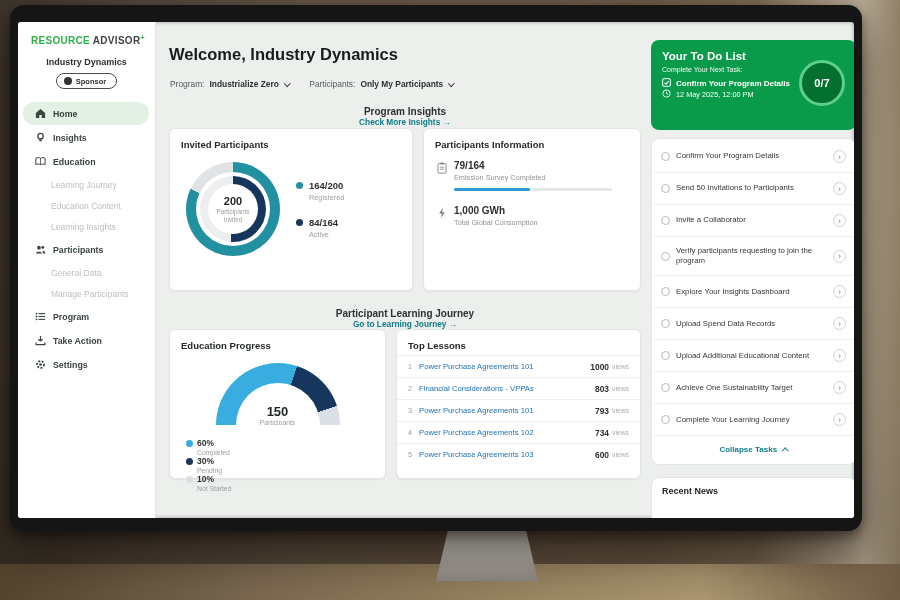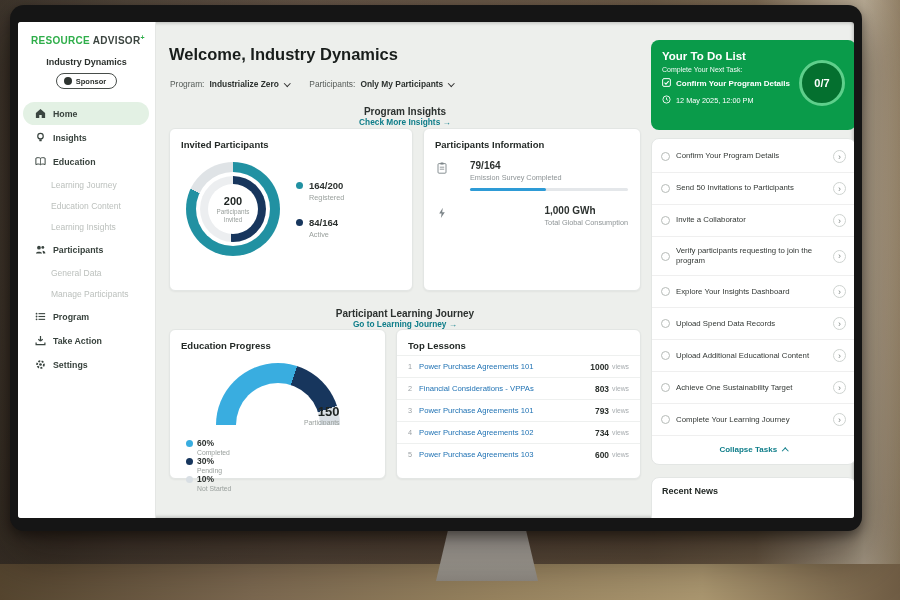--- a/index.html
+++ b/index.html
@@ -78,34 +78,34 @@
   .legend-col { margin:26px 0 0 16px; }
   .lg-item { margin-bottom:15px; }
   .lg-top { display:flex; align-items:center; gap:6px; }
   .dot { width:7px; height:7px; border-radius:50%; flex:0 0 auto; }
   .lg-val { font-size:9.5px; font-weight:bold; color:#20262
 3; }
   .lg-lbl { font-size:7.3px; color:#9aa09d; margin-left:13px; margin-top:2px; }
 
   
   .card-info { left:405px; top:106px; width:218px; height:163px; }
-  .stat-row { display:flex; gap:7px; padding:6px 12px 8px;justify-content:space-between; }
+  .stat-row { display:flex; gap:7px; padding:6px 12px 8px; }
   .stat-icon { width:11px; display:inline-flex; justify-content:center; margin-top:2px; flex:0 0 auto; }
   .stat-value { font-size:10px; font-weight:bold; color:#20262
 3; }
   .stat-label { font-size:7.3px; color:#8e9496; margin-top:2px; }
   .bar { width:158px; height:3px; background:#e4e7ea; border-radius:2px; margin-top:6px; }
   .bar-fill { height:3px; border-radius:2px; }
 
   
   .card-edu { left:151px; top:307px; width:217px; height:150px; }
   .gauge { position:relative; width:124px; height:62px; margin:8px auto 0; overflow:hidden; }
   .g-arc { position:absolute; left:0; top:0; width:124px; height:124px; border-radius:50%; }
   .g-hole { position:absolute; left:20px; top:20px; width:84px; height:84px; border-radius:50%; background:#fff; }
-  .g-center { position:absolute; left:0; right:0; bottom:-1px; text-align:right; }
+  .g-center { position:absolute; left:0; right:0; bottom:-1px; text-align:center; }
   .g-val { font-size:13px; font-weight:bold; color:#1e2422; }
   .g-lbl { font-size:6.8px; color:#9aa09d; }
   .gauge-legend { display:flex; justify-content:space-between; padding:0 16px; margin-top:13px;flex-direction:column; }
   .gl-top { display:flex; align-items:center; gap:4px; }
   .gl-pct { font-size:8.5px; font-weight:bold; color:#20262
 3; }
   .gl-lbl { font-size:6.8px; color:#9aa09d; margin-left:11px; margin-top:1px; }
 
   
   .card-lessons { left:378px; top:307px; width:245px; height:150px; }
@@ -114,21 +114,21 @@
   .lesson-title { font-size:7.7px; color:#2173b4; flex:1; }
   .lesson-views { font-size:8.4px; font-weight:bold; color:#2b302d; }
   .lesson-suffix { font-size:6.8px; color:#a8adb0; margin-left:3px; }
 
   
   .todo-head { position:absolute; left:633px; top:18px; width:205px; height:90px; background:#0a9b4a;
     border-radius:8px; color:#fff; padding:10px 11px; }
   .th-title { font-size:11.5px; font-weight:bold; }
   .th-sub { font-size:7px; margin-top:4px; opacity:0.95; }
   .th-task { display:flex; align-items:center; gap:5px; font-size:8px; font-weight:bold; margin-top:5px; width:128px; }
-  .th-due { display:flex; align-items:center; gap:5px; font-size:7.3px; margin-top:6px; }
+  .th-due { display:flex; align-items:center; gap:5px; font-size:7.3px; }
   .th-badge { position:absolute; right:11px; top:20px; width:46px; height:46px; border-radius:50%;
     background:#04702f; border:3.5px solid #5ecf8b; display:flex; align-items:center; justify-content:center;
     font-size:11px; font-weight:bold; color:#fff; }
 
   .todo-card { position:absolute; left:633px; top:116px; width:205px; background:#fff;
     border:1px solid #e3e6e4; border-radius:8px; padding:2px 0; }
   .todo-row { display:flex; align-items:center; gap:6px; padding:9px 9px; border-bottom:1px solid #efefef; cursor:pointer; }
   .todo-check { width:9px; height:9px; border:1px solid #b6bbb8; border-radius:50%; flex:0 0 auto; cursor:pointer; }
   .todo-label { font-size:7.8px; color:#333835; line-height:1.3; width:140px; }
   .todo-go { width:13px; height:13px; border:1px solid #ced3d0; border-radius:50%; margin-left:auto;

